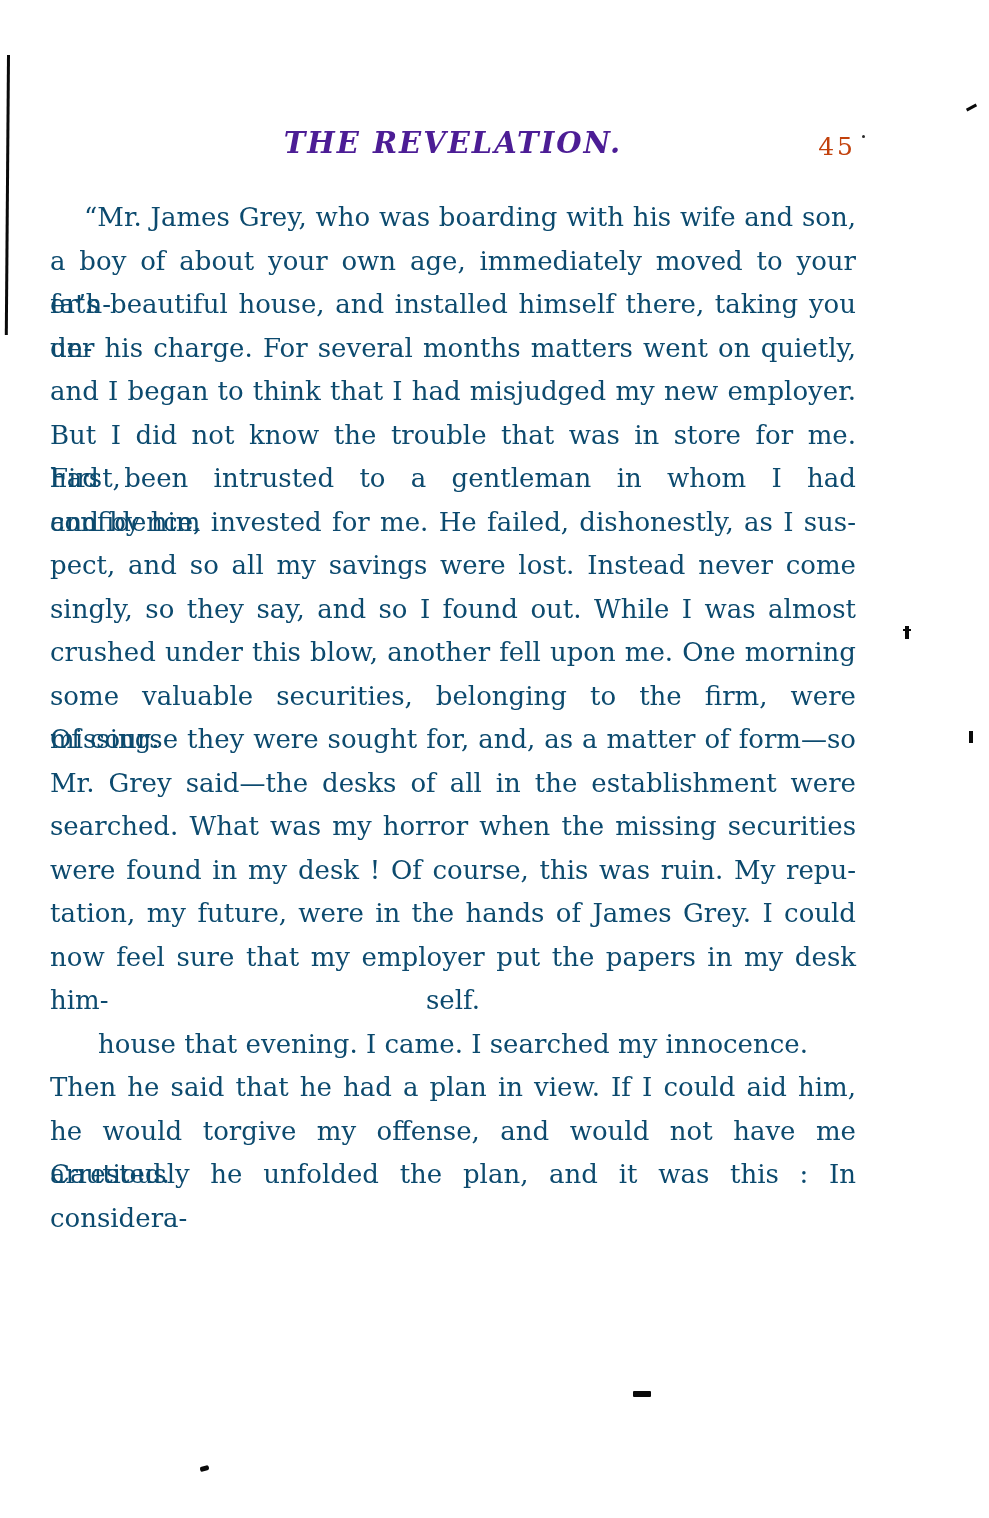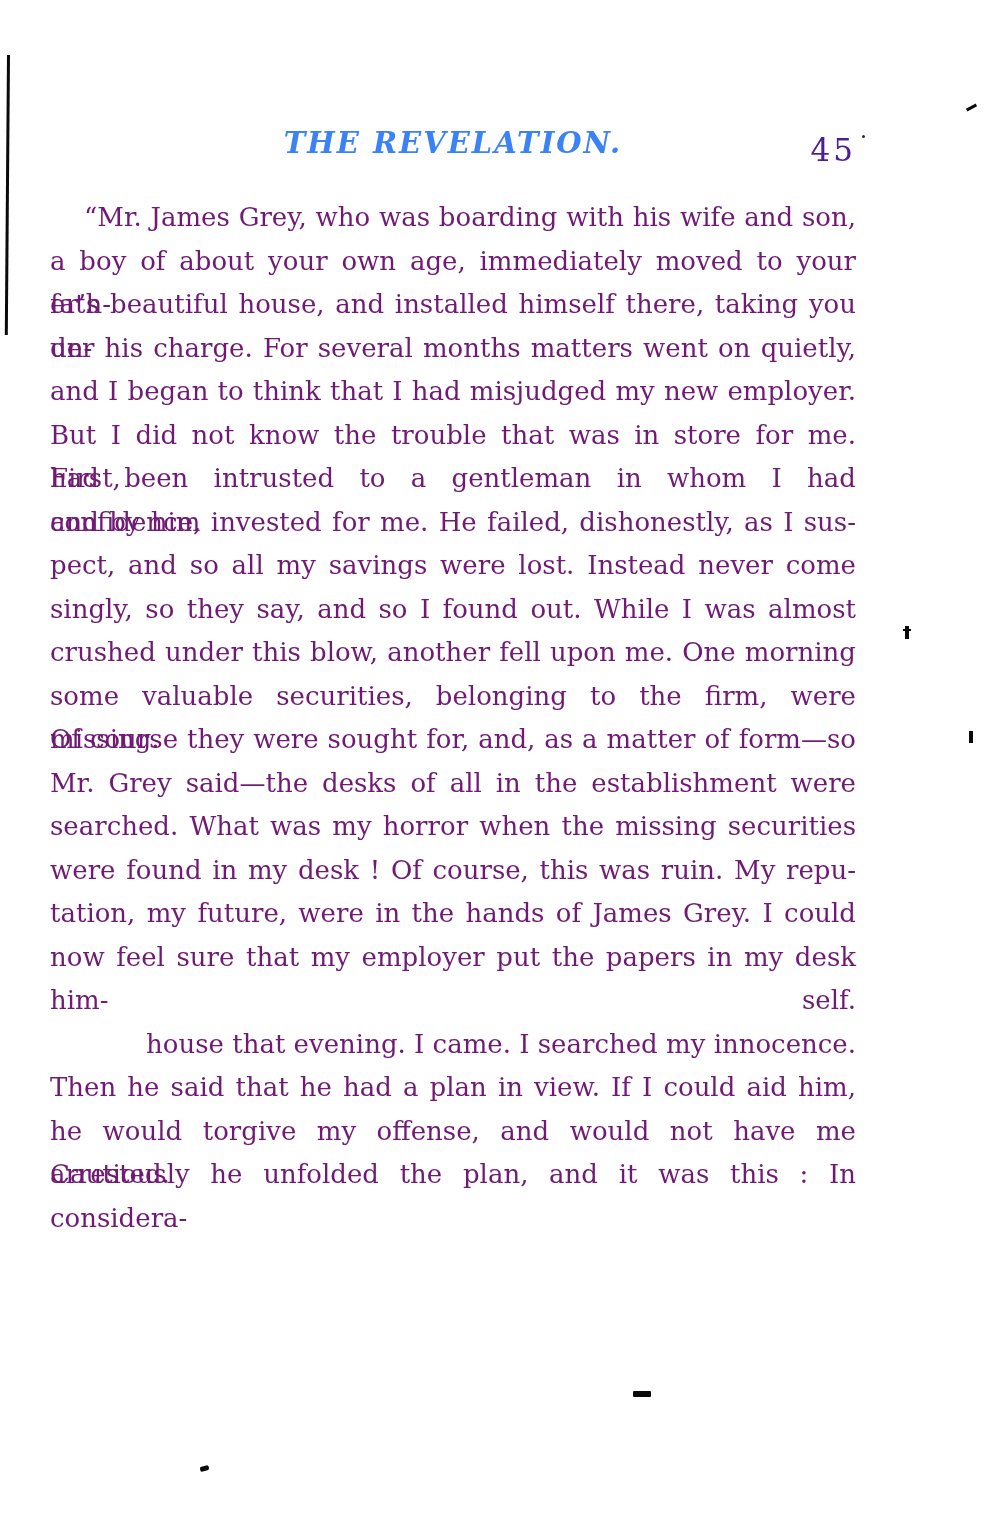--- a/index.html
+++ b/index.html
@@ -15,46 +15,46 @@
 
   
   .hdr{position:absolute;top:126px;left:50px;width:806px;height:44px;}
   .running-title{
     position:absolute;left:0;right:0;top:0;
     text-align:center;
     font-style:italic;
     font-size:29px;
     letter-spacing:2px;
     font-weight:bold;
-    color:#3b82f6;
+    color:#4c1d95;
   }
   .page-number{
     position:absolute;right:0;top:6px;
-    font-size:31px;
+    font-size:25px;
     letter-spacing:3px;
-    color:#4c1d95;
+    color:#c2410c;
   }
   .page-number::after{
     content:"";
     position:absolute;right:-9px;top:3px;
     width:3px;height:3px;background:#2a2a2a;border-radius:50%;
   }
 
   
   .text-block{
     position:absolute;
     left:50px;top:196px;width:806px;
     font-size:26px;
-    color:#701a75;
+    color:#0c4a6e;
   }
   .tline{
     height:43.5px;
     line-height:43.5px;
     white-space:nowrap;
-    text-align:right;
+    text-align:center;
   }
   .tline.j{
     white-space:normal;
     text-align:justify;
     text-align-last:justify;
   }
   .tline.indent{text-indent:34px;}
 
   
   .artifact{position:absolute;background:#0a0a0a;}

